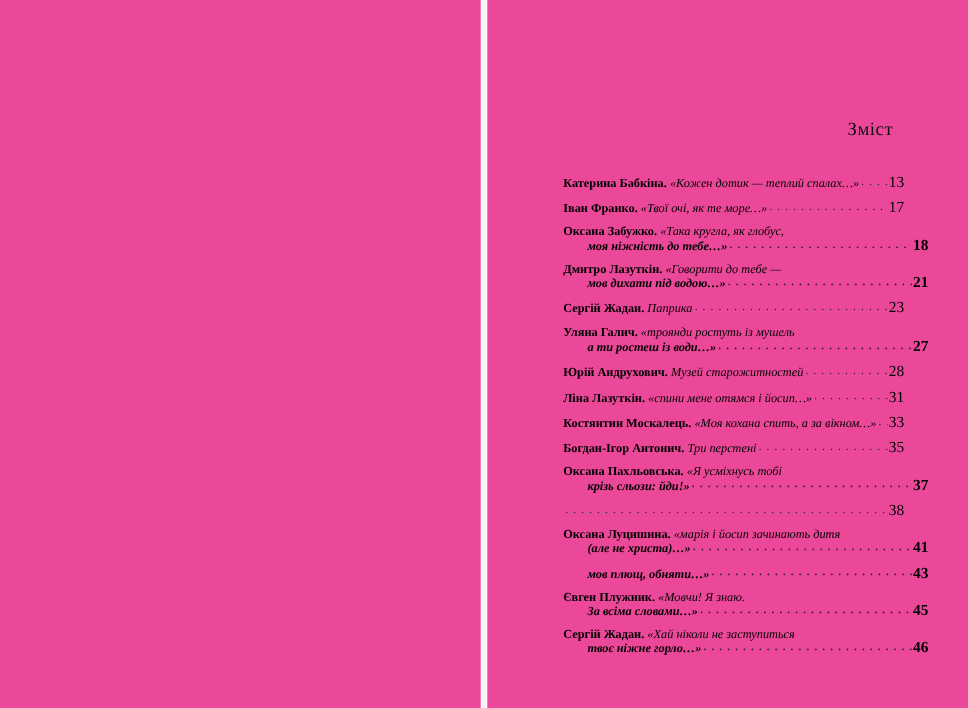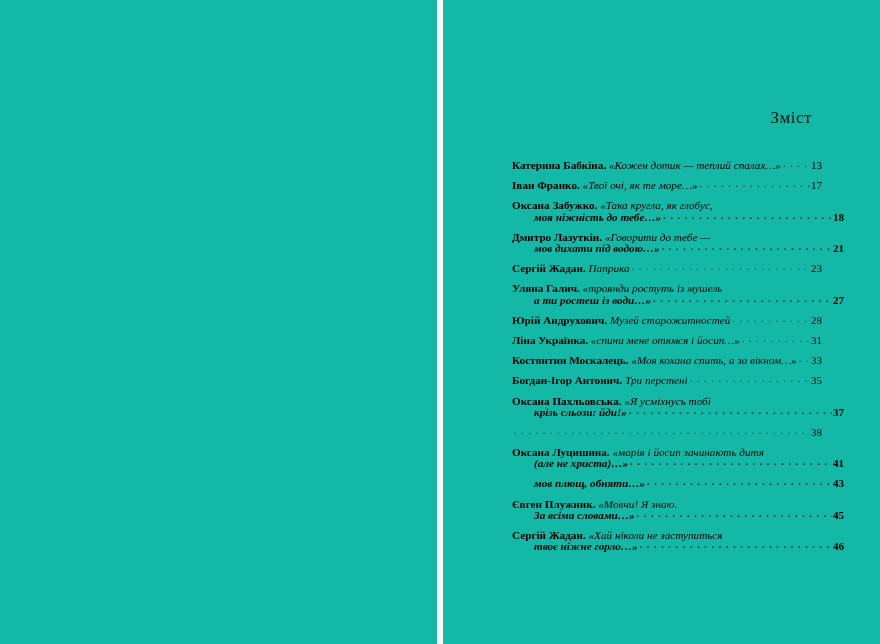--- a/index.html
+++ b/index.html
@@ -11,21 +11,21 @@
     width: 880px;
     height: 644px;
     font-family: "Liberation Serif", serif;
     color: #000000;
     overflow: hidden;
   }
   .page {
     position: relative;
     width: 880px;
     height: 644px;
-    background: #14b8a6;
+    background: #ec4899;
   }
   
   .gutter {
     position: absolute;
     left: 437px;
     top: 0;
     width: 6px;
     height: 644px;
     background: linear-gradient(to right, #fbfbfb, #f2f2f2, #fbfbfb);
   }
@@ -78,21 +78,21 @@
     overflow: hidden;
     margin: 0 1px 0 2px;
     position: relative;
     top: -2px;
     letter-spacing: 1.1px;
     color: #222;
     font-size: 10px;
   }
   .line .pg {
     flex: 0 0 auto;
-    font-size: 11px;
+    font-size: 14px;
   }
   .cont {
     padding-left: 22px;
     font-weight: bold;
   }
   .ital {
     font-style: italic;
     text-align: center;
   }
   .roman {
@@ -164,21 +164,21 @@
         </div>
         <div class="entry">
           <div class="line">
             <span class="txt"><span class="roman">Юрій Андрухович. </span><span class="ital">Музей старожитностей</span></span>
             <span class="leader">. . . . . . . . . . . . . . . . . . . . . . . . . . . . . . . . . . . . . . . . . . . . . . . . . . . . . . . . . . . . . . . . . . . . . . . . . . . . . . . </span>
             <span class="pg">28</span>
           </div>
         </div>
         <div class="entry">
           <div class="line">
-            <span class="txt"><span class="roman">Ліна Українка. </span><span class="ital">«спини мене отямся і йосип…»</span></span>
+            <span class="txt"><span class="roman">Ліна Лазуткін. </span><span class="ital">«спини мене отямся і йосип…»</span></span>
             <span class="leader">. . . . . . . . . . . . . . . . . . . . . . . . . . . . . . . . . . . . . . . . . . . . . . . . . . . . . . . . . . . . . . . . . . . . . . . . . . . . . . . </span>
             <span class="pg">31</span>
           </div>
         </div>
         <div class="entry">
           <div class="line">
             <span class="txt"><span class="roman">Костянтин Москалець. </span><span class="ital">«Моя кохана спить, а за вікном…»</span></span>
             <span class="leader">. . . . . . . . . . . . . . . . . . . . . . . . . . . . . . . . . . . . . . . . . . . . . . . . . . . . . . . . . . . . . . . . . . . . . . . . . . . . . . . </span>
             <span class="pg">33</span>
           </div>

